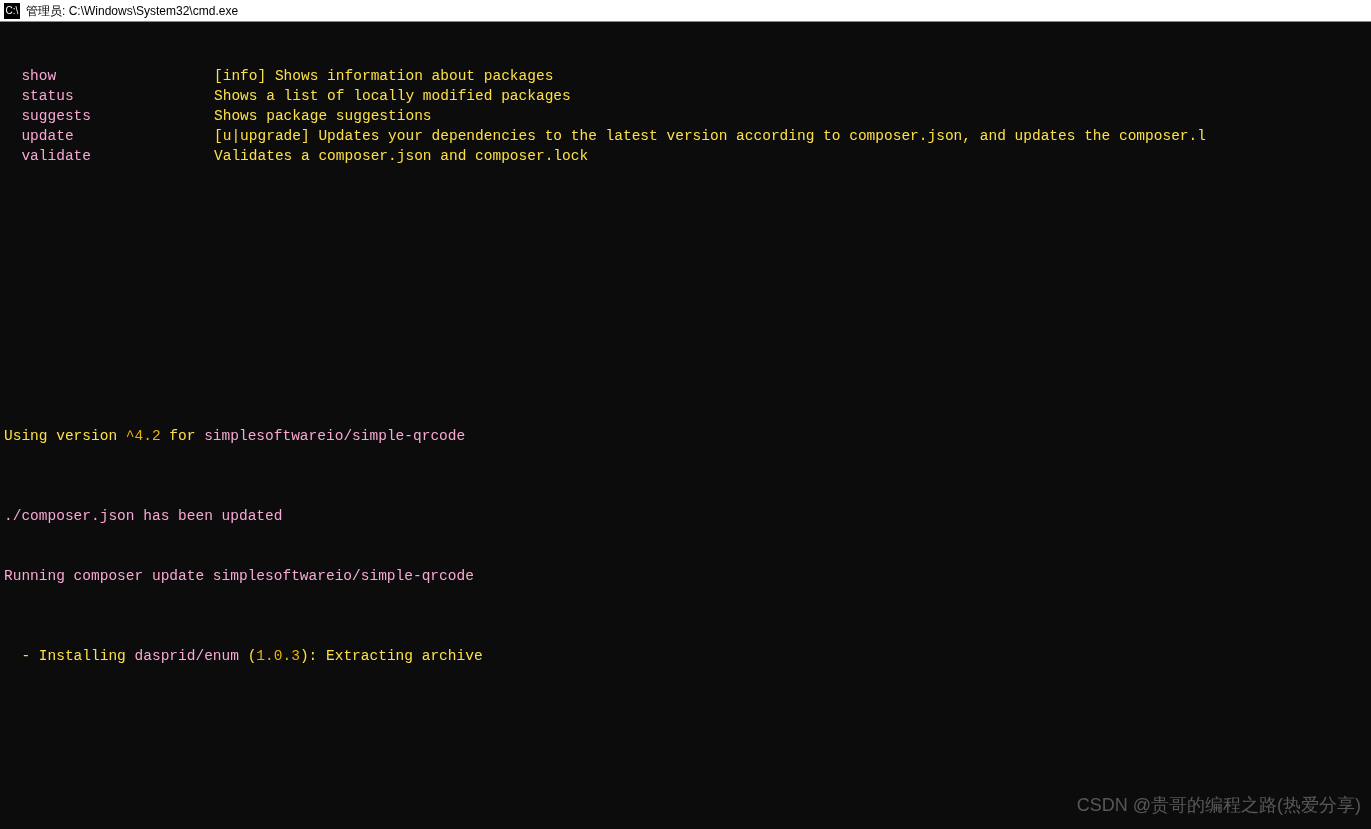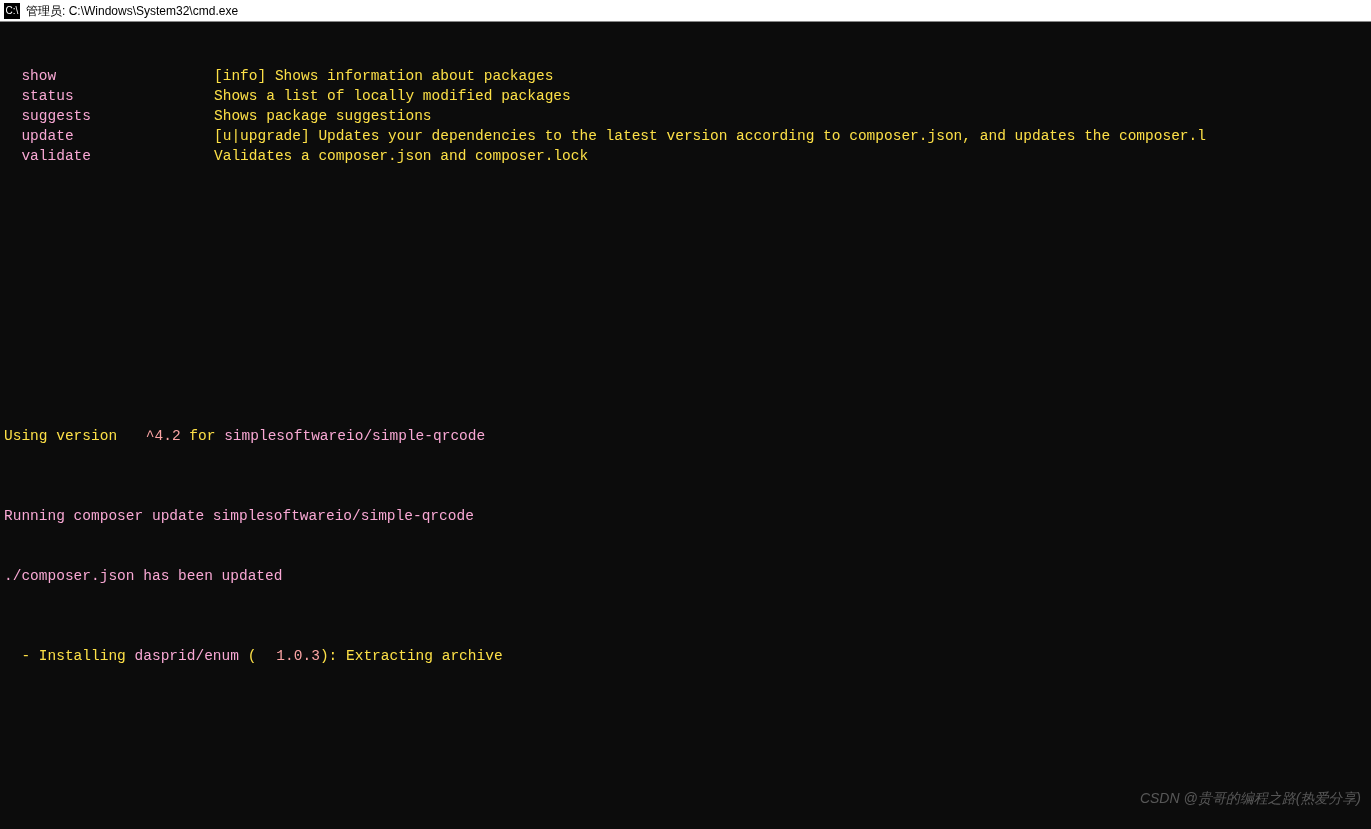--- a/index.html
+++ b/index.html
@@ -34,29 +34,28 @@
     color: #fff;
   }
   .terminal {
     padding: 4px 4px;
     font-family: Consolas, "Courier New", monospace;
     white-space: pre;
   }
   .line { display: block; white-space: pre; }
   .c-white { color: #fde047; }
   .c-green { color: #f9a8d4; }
-  .c-byellow{ color: #fca5a5; margin-left: 20px; }
+  .c-byellow{ color: #eab308; }
   .watermark {
     position: absolute;
     right: 10px;
-    bottom: 21px;
+    bottom: 14px;
     color: rgba(180,180,180,0.45);
     font-family: "Microsoft YaHei", sans-serif;
-    font-size: 14px;
-    font-style: italic;
+    font-size: 18px;
   }
   .cmd-col-left { display:inline-block; width: 210px; }
 </style>
 </head>
 <body>
 
 <div class="title-bar">
   <span class="title-icon">C:\</span>
   <span>管理员: C:\Windows\System32\cmd.exe</span>
 </div>
@@ -65,22 +64,22 @@
   <div id="help-block"><span class="line"><span class="c-green cmd-col-left">  show</span><span class="c-white">[info] Shows information about packages</span></span><span class="line"><span class="c-green cmd-col-left">  status</span><span class="c-white">Shows a list of locally modified packages</span></span><span class="line"><span class="c-green cmd-col-left">  suggests</span><span class="c-white">Shows package suggestions</span></span><span class="line"><span class="c-green cmd-col-left">  update</span><span class="c-white">[u|upgrade] Updates your dependencies to the latest version according to composer.json, and updates the composer.l</span></span><span class="line"><span class="c-green cmd-col-left">  validate</span><span class="c-white">Validates a composer.json and composer.lock</span></span></div>
 
   <span class="line"> </span>
 
 
   <span class="line"> </span>
 
 
   <span class="line"><span class="c-white">Using version </span><span class="c-byellow">^4.2</span><span class="c-white"> for </span><span class="c-green">simplesoftwareio/simple-qrcode</span></span>
 
+  <span class="line c-green">./composer.json has been updated</span>
   <span class="line c-green">Running composer update simplesoftwareio/simple-qrcode</span>
-  <span class="line c-green">./composer.json has been updated</span>
 
   <div id="install-block"><span class="line"><span class="c-white">  - Installing </span><span class="c-green">dasprid/enum</span><span class="c-white"> (</span><span class="c-byellow">1.0.3</span><span class="c-white">): Extracting archive</span></span></div>
 
   
 
   
 
   
 
   

